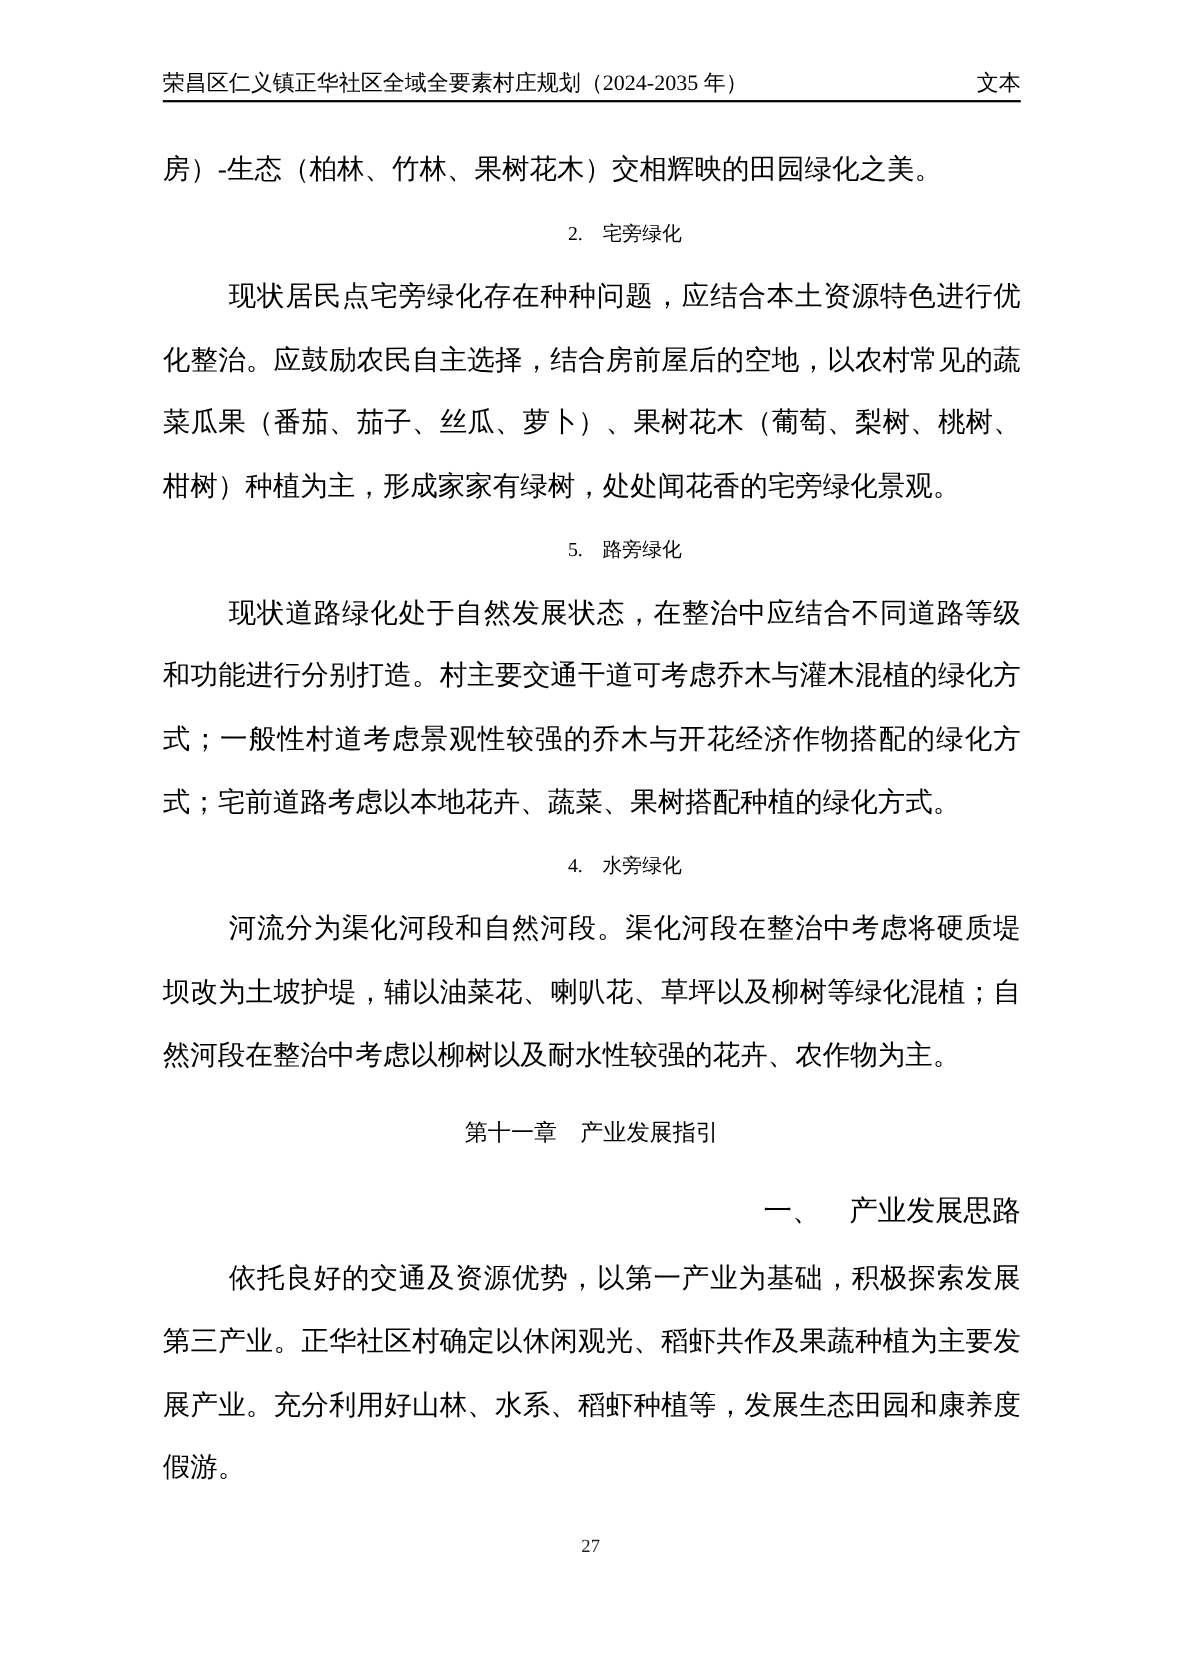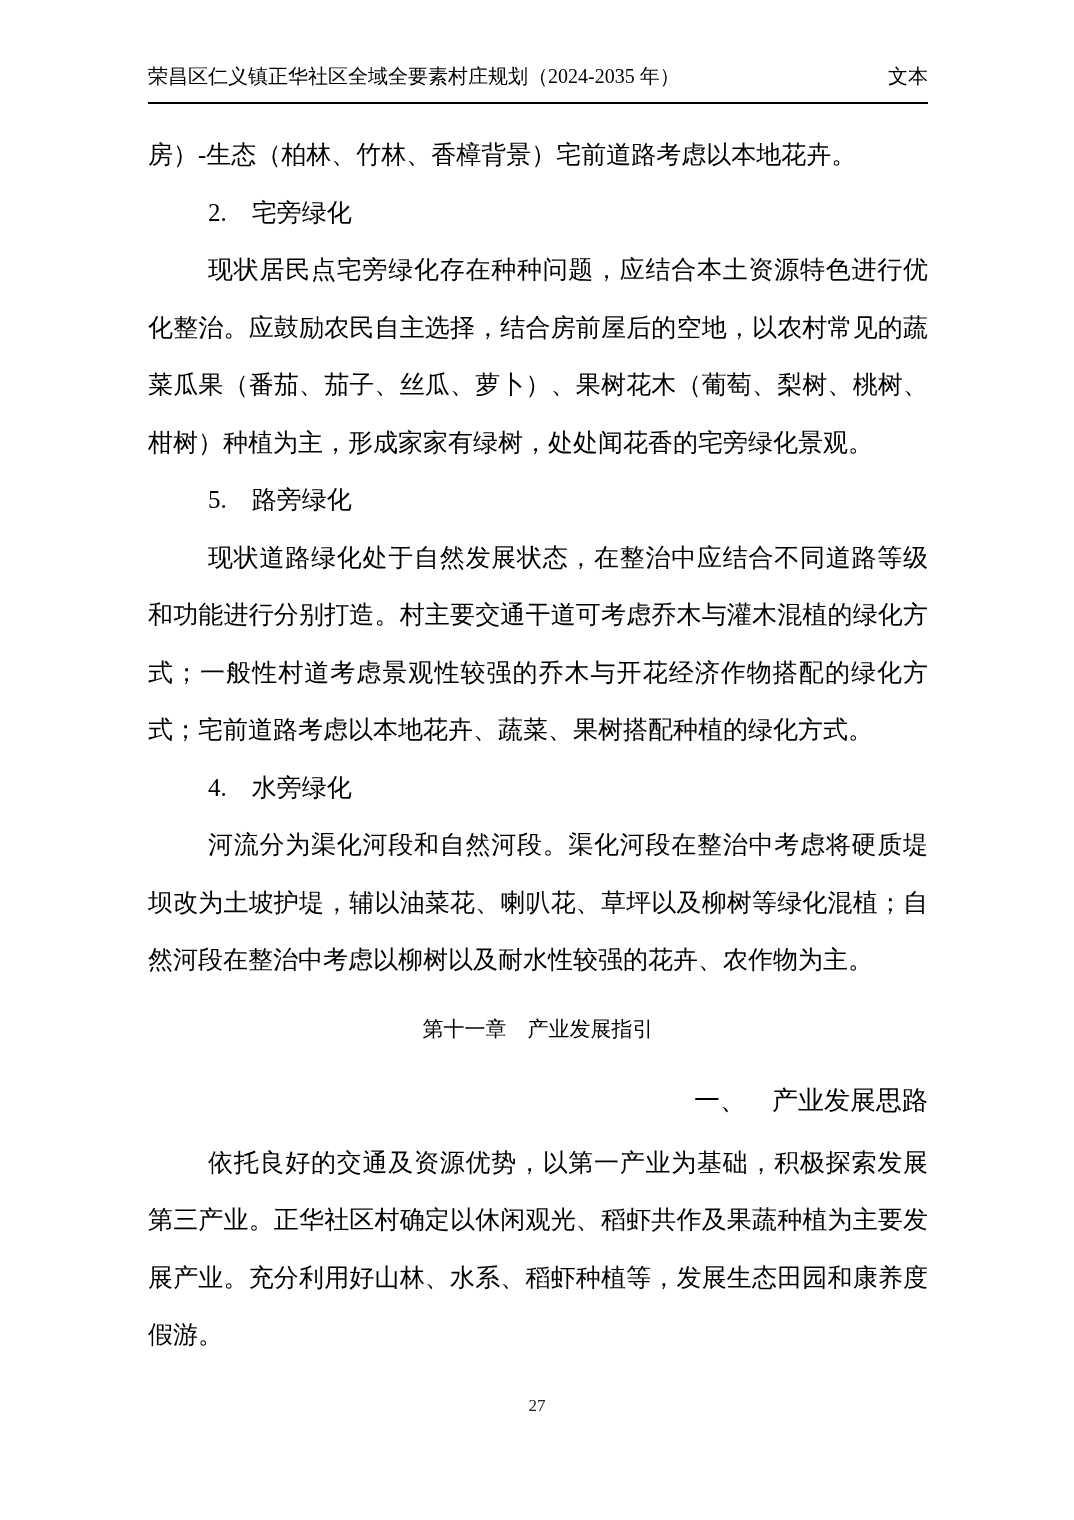--- a/index.html
+++ b/index.html
@@ -21,21 +21,21 @@
     position: absolute;
     left: 148px;
     top: 64px;
     width: 780px;
     display: flex;
     justify-content: space-between;
     align-items: flex-end;
     font-size: 20px;
     line-height: 1.25;
     border-bottom: 2px solid #000000;
-    padding-bottom: 13px;
+    padding-bottom: 2px;
   }
   .page-header .hdr-title { text-align: left; }
   .page-header .hdr-doc-label { text-align: right; }
 
   
   .content {
     position: absolute;
     left: 148px;
     top: 126px;
     width: 780px;
@@ -47,24 +47,24 @@
     margin: 0;
     font-weight: normal;
   }
   .carryover {                 
     text-indent: 0;
   }
   .body-para {
     text-indent: 60px;         
   }
   .num-heading {               
-    font-size: 25px;
+    font-size: 18px;
     font-weight: bold;
     text-indent: 60px;
-    text-align: left;
+    text-align: center;
     line-height: 57.5px;
   }
   .chapter-heading {           
     font-size: 21px;
     font-weight: bold;
     text-align: center;
     text-indent: 0;
     line-height: 57.5px;
     margin: 12px 0 0 0 !important;
   }
@@ -93,21 +93,21 @@
 <body>
 
 <div class="page">
 
   <div class="page-header">
     <span class="hdr-title">荣昌区仁义镇正华社区全域全要素村庄规划（2024-2035 年）</span>
     <span class="hdr-doc-label">文本</span>
   </div>
 
   <div class="content">
-    <p class="carryover">房）-生态（柏林、竹林、香樟背景）宅前道路考虑以本地花卉。</p>
+    <p class="carryover">房）-生态（柏林、竹林、果树花木）交相辉映的田园绿化之美。</p>
 
     <h3 class="num-heading">2.　宅旁绿化</h3>
 
     <p class="body-para">现状居民点宅旁绿化存在种种问题，应结合本土资源特色进行优化整治。应鼓励农民自主选择，结合房前屋后的空地，以农村常见的蔬菜瓜果（番茄、茄子、丝瓜、萝卜）、果树花木（葡萄、梨树、桃树、柑树）种植为主，形成家家有绿树，处处闻花香的宅旁绿化景观。</p>
 
     <h3 class="num-heading">5.　路旁绿化</h3>
 
     <p class="body-para">现状道路绿化处于自然发展状态，在整治中应结合不同道路等级和功能进行分别打造。村主要交通干道可考虑乔木与灌木混植的绿化方式；一般性村道考虑景观性较强的乔木与开花经济作物搭配的绿化方式；宅前道路考虑以本地花卉、蔬菜、果树搭配种植的绿化方式。</p>
 
     <h3 class="num-heading">4.　水旁绿化</h3>

